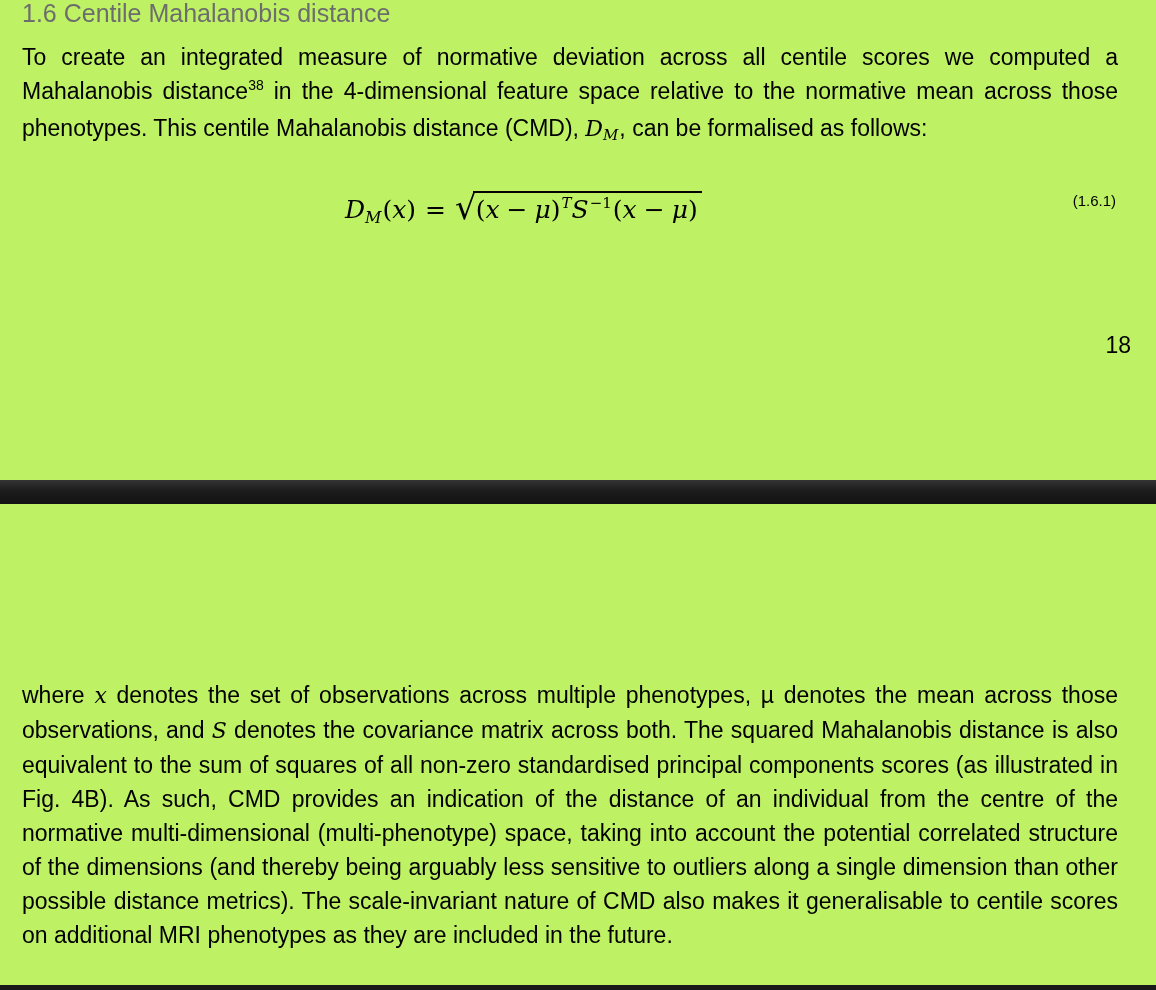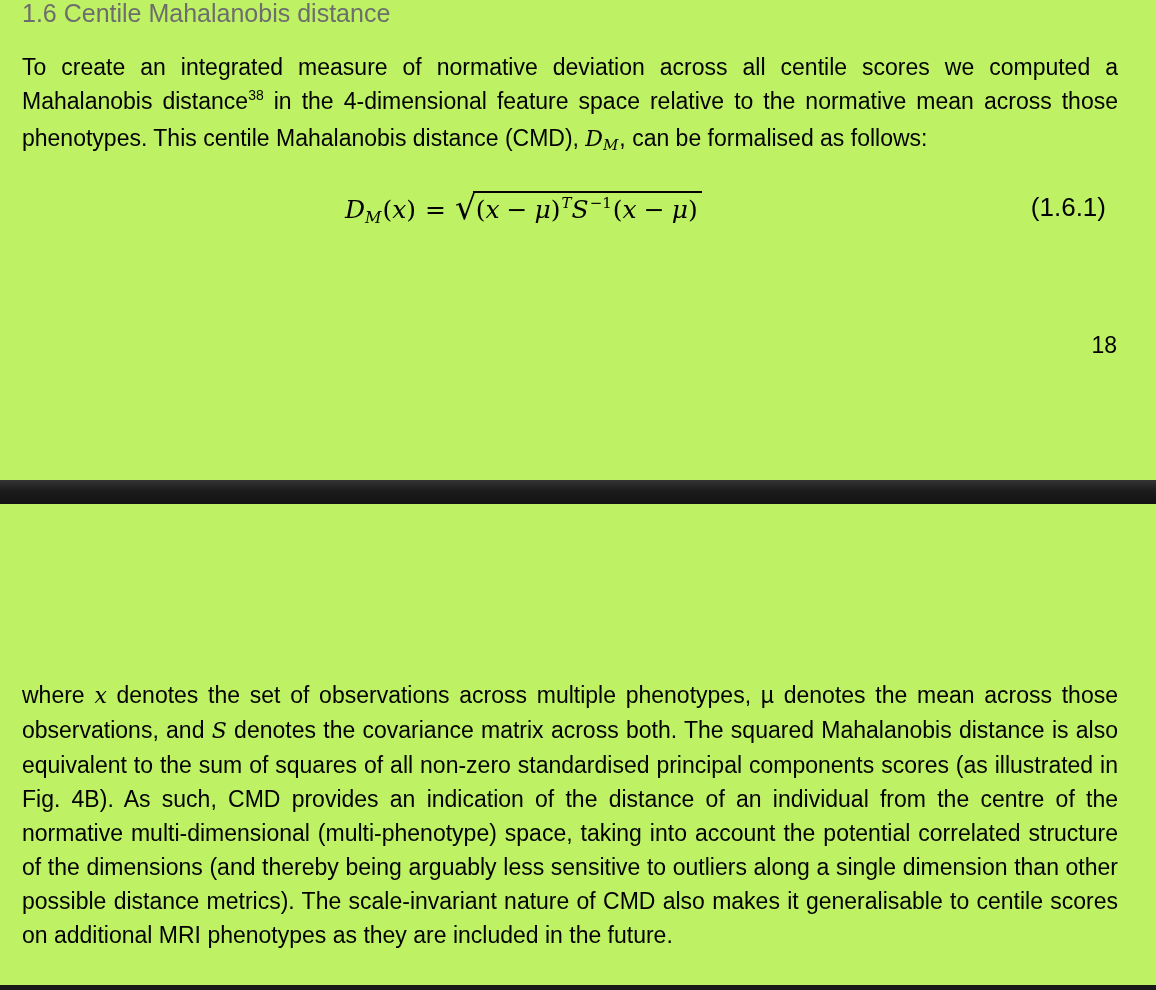--- a/index.html
+++ b/index.html
@@ -25,21 +25,21 @@
   .para {
     position: absolute;
     left: 22px;
     width: 1096px;
     margin: 0;
     font-size: 23px;
     line-height: 34px;
     text-align: justify;
     color: #000000;
   }
-  .para1 { top: 50px; }
+  .para1 { top: 40px; }
   .para2 { top: 678px; }
   .fnsup {
     font-size: 14px;
     position: relative;
     top: -9px;
     letter-spacing: 0;
   }
   .tvar {
     font-family: "DejaVu Serif", serif;
     font-style: italic;
@@ -93,27 +93,27 @@
     top: 1px;
     margin-right: -4px;
   }
   .radicand {
     display: inline-block;
     border-top: 2px solid #000000;
     padding: 2px 4px 0 3px;
   }
   .eq-label {
     position: absolute;
-    right: 50px;
+    right: 40px;
     top: 192px;
-    font-size: 26px;
+    font-size: 15px;
   }
   .page-num {
     position: absolute;
-    right: 39px;
+    right: 25px;
     top: 332px;
     font-size: 23px;
   }
   .divider {
     position: absolute;
     left: 0;
     top: 480px;
     width: 1156px;
     height: 24px;
     background: linear-gradient(180deg, #343434 0%, #1c1c1c 45%, #121212 100%);

